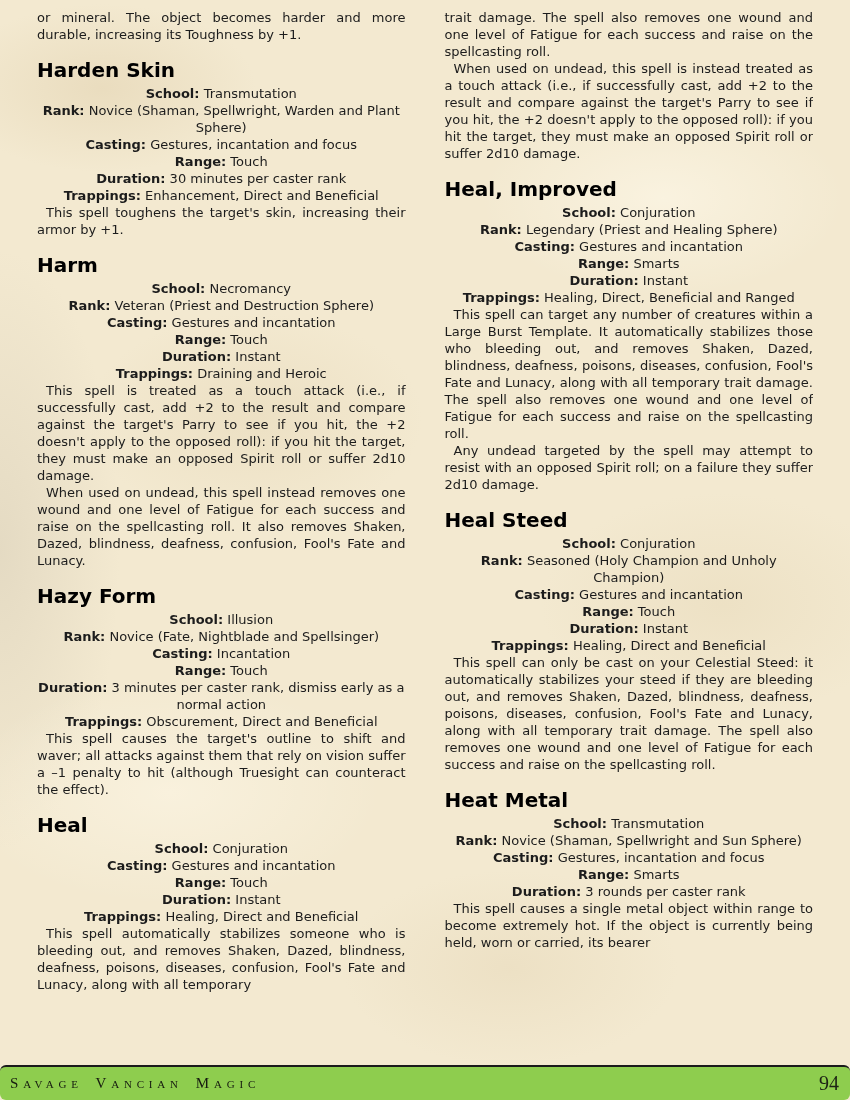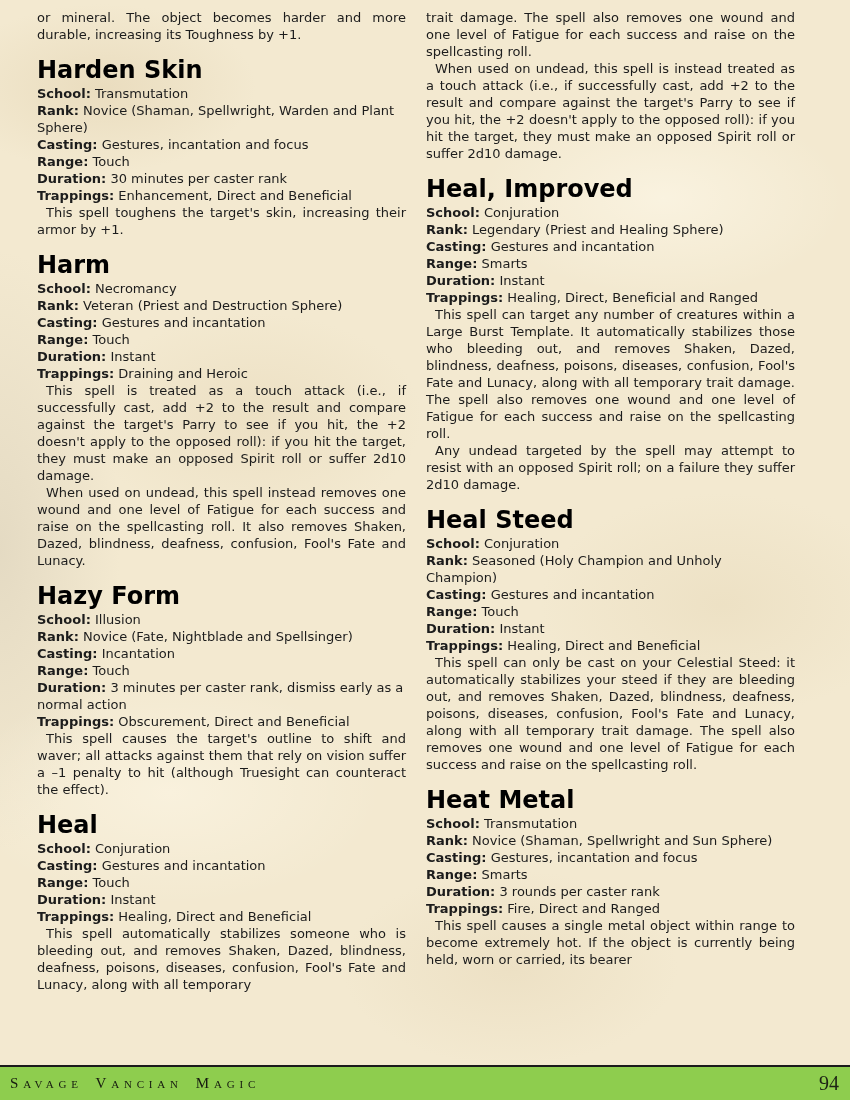--- a/index.html
+++ b/index.html
@@ -18,29 +18,29 @@
       radial-gradient(ellipse 260px 140px at 78% 18%, rgba(255,250,236,0.55) 0%, rgba(255,250,236,0) 70%),
       radial-gradient(ellipse 240px 150px at 30% 38%, rgba(228,213,180,0.45) 0%, rgba(228,213,180,0) 70%),
       radial-gradient(ellipse 260px 160px at 85% 55%, rgba(231,217,185,0.5)  0%, rgba(231,217,185,0) 70%),
       radial-gradient(ellipse 300px 160px at 20% 72%, rgba(255,249,234,0.5)  0%, rgba(255,249,234,0) 70%),
       radial-gradient(ellipse 240px 140px at 60% 88%, rgba(229,214,182,0.45) 0%, rgba(229,214,182,0) 70%),
       radial-gradient(ellipse 200px 500px at 0% 50%,  rgba(190,180,160,0.28) 0%, rgba(190,180,160,0) 60%);
   }
   .columns {
     position: absolute; top: 9px; left: 37px;
     width: 776px; height: 1046px;
-    display: flex; gap: 20px;
+    display: flex; gap: 39px;
     overflow: hidden;
   }
   .col { width: 369px; font-size: 13px; line-height: 17px; }
   h2.spell-title {
-    font-size: 24px; line-height: 23px; font-weight: bold;
+    font-size: 20px; line-height: 23px; font-weight: bold;
     color: #000; margin: 16px 0 3px 0; letter-spacing: 0;
   }
-  .stat { text-align: left; margin: 0; }
+  .stat { text-align: center; margin: 0; }
   .stat .lbl { font-weight: bold; }
   p.body { margin: 0; text-align: justify; text-indent: 9px; }
   p.noind { text-indent: 0; }
   .footer-bar {
     position: absolute; left: 0; bottom: 0;
     width: 850px; height: 33px;
     background: #8ecd4e;
     border-top: 2px solid #1a1a1a;
     box-sizing: content-box;
     display: flex; align-items: center; justify-content: space-between;
@@ -141,25 +141,24 @@
         <p class="body">This spell can only be cast on your Celestial Steed: it automatically stabilizes your steed if they are bleeding out, and removes Shaken, Dazed, blindness, deafness, poisons, diseases, confusion, Fool's Fate and Lunacy, along with all temporary trait damage. The spell also removes one wound and one level of Fatigue for each success and raise on the spellcasting roll.</p>
       </section>
 
       <section>
         <h2 class="spell-title">Heat Metal</h2>
         <div class="stat"><span class="lbl">School:</span> <span>Transmutation</span></div>
         <div class="stat"><span class="lbl">Rank:</span> <span>Novice (Shaman, Spellwright and Sun Sphere)</span></div>
         <div class="stat"><span class="lbl">Casting:</span> <span>Gestures, incantation and focus</span></div>
         <div class="stat"><span class="lbl">Range:</span> <span>Smarts</span></div>
         <div class="stat"><span class="lbl">Duration:</span> <span>3 rounds per caster rank</span></div>
-        <div class="stat"><span class="lbl">Trappings:</span> <span>Fire, Direct and Ranged</span></div>
         <p class="body">This spell causes a single metal object within range to become extremely hot. If the object is currently being held, worn or carried, its bearer</p>
       </section>
     </div>
 
   </div>
 
-  <div class="footer-bar" style="background: rgb(142, 205, 78);">
+  <div class="footer-bar" style="background: rgb(142, 205, 78); border-radius: 6px;">
     <span class="footer-title">Savage Vancian Magic</span>
     <span class="footer-page">94</span>
   </div>
 
 </div>
 
 </body></html>

